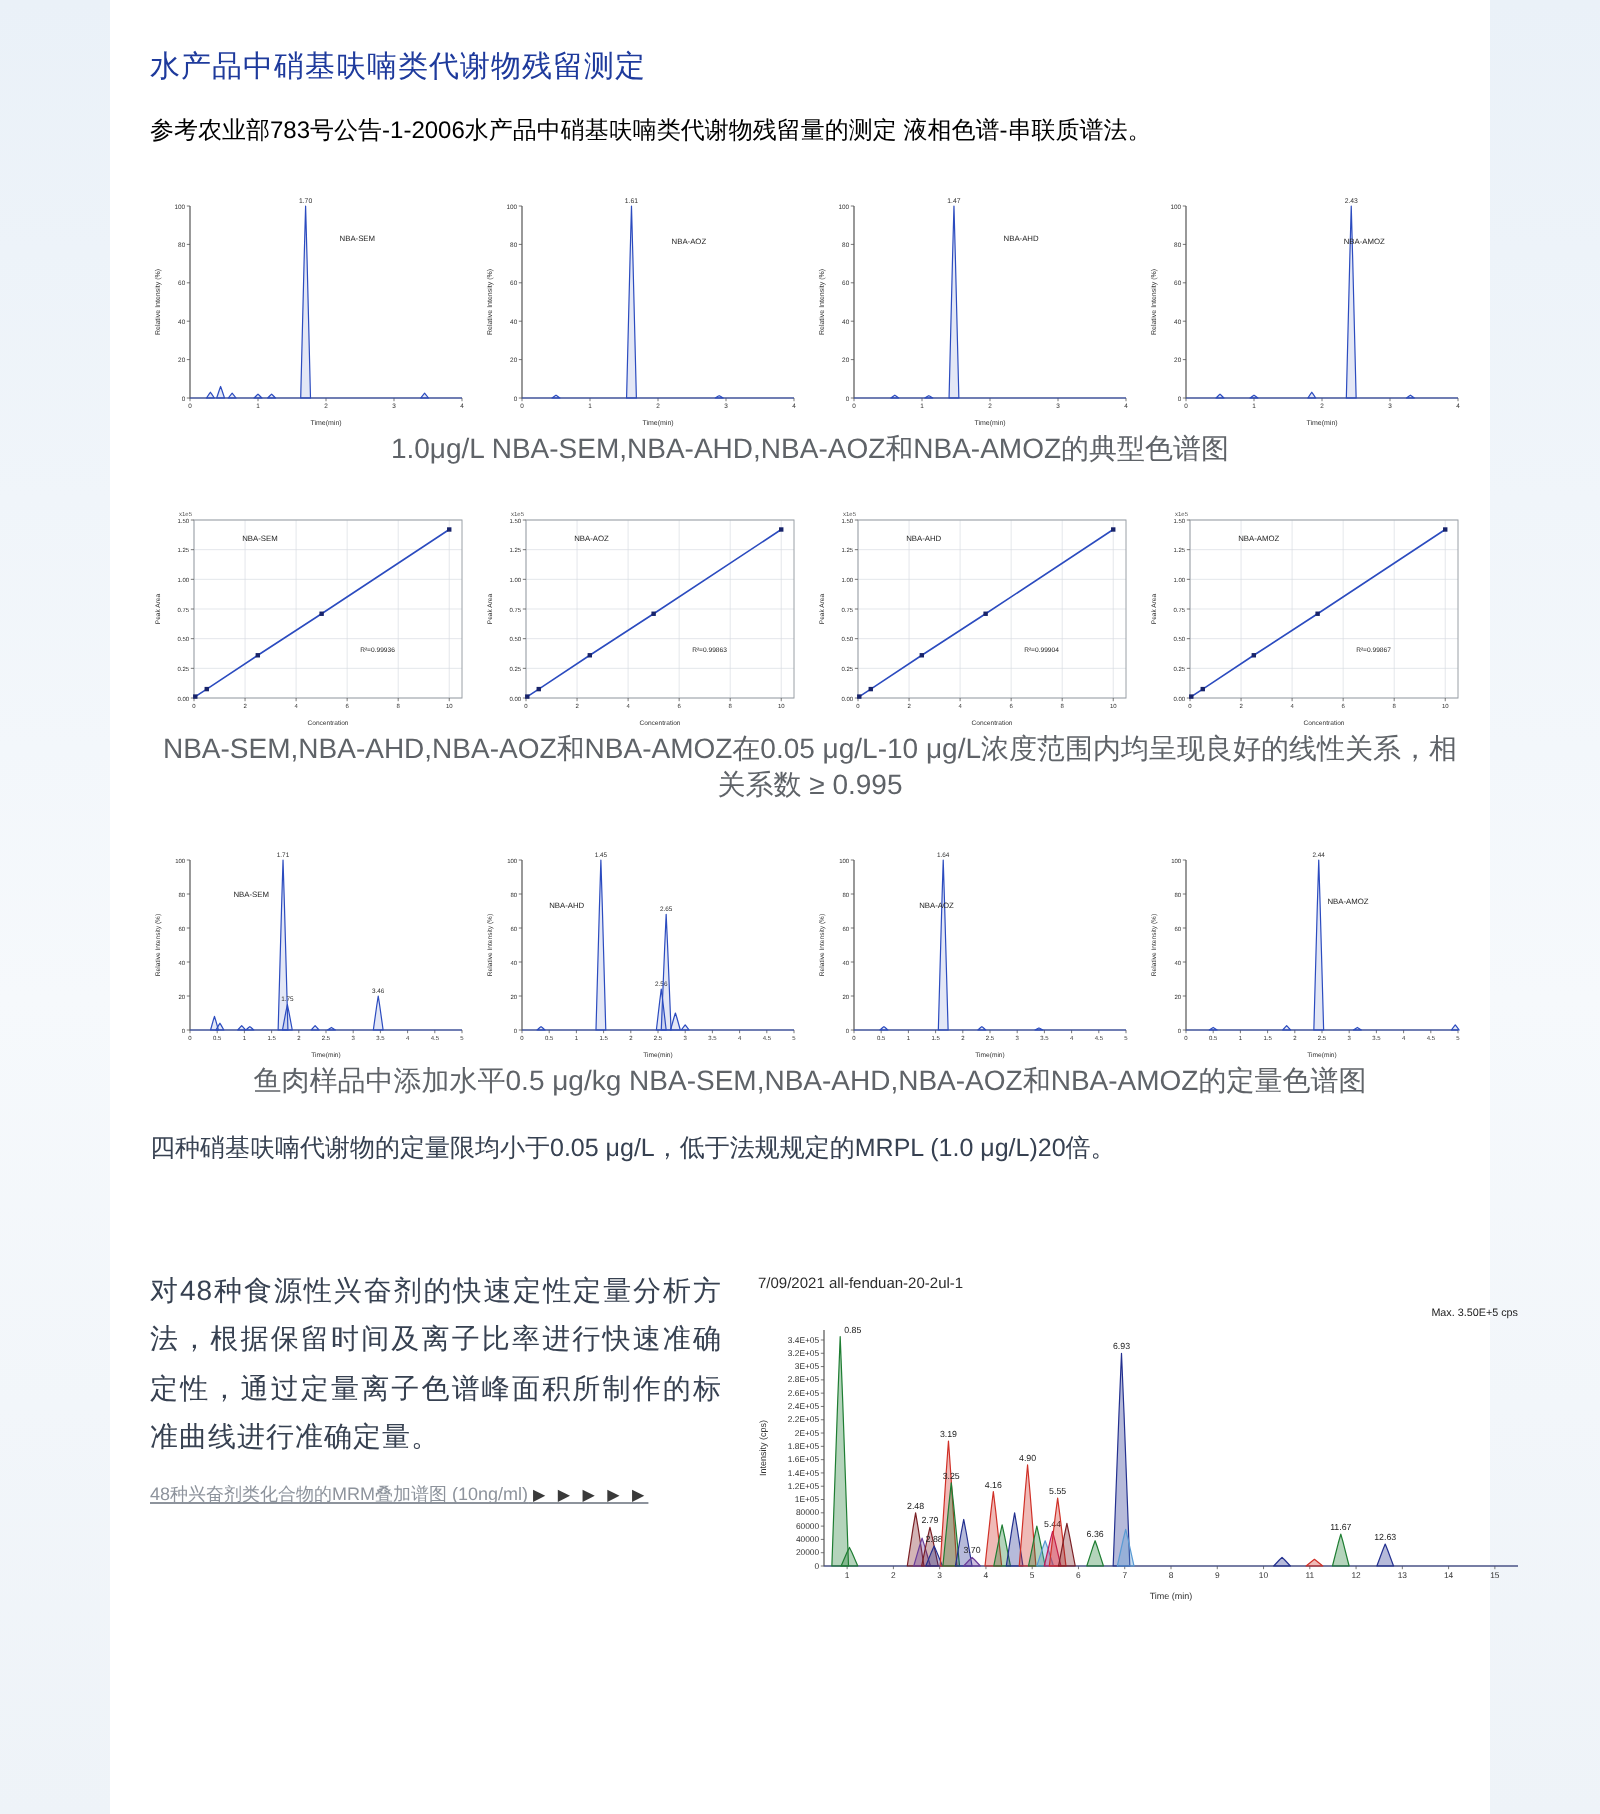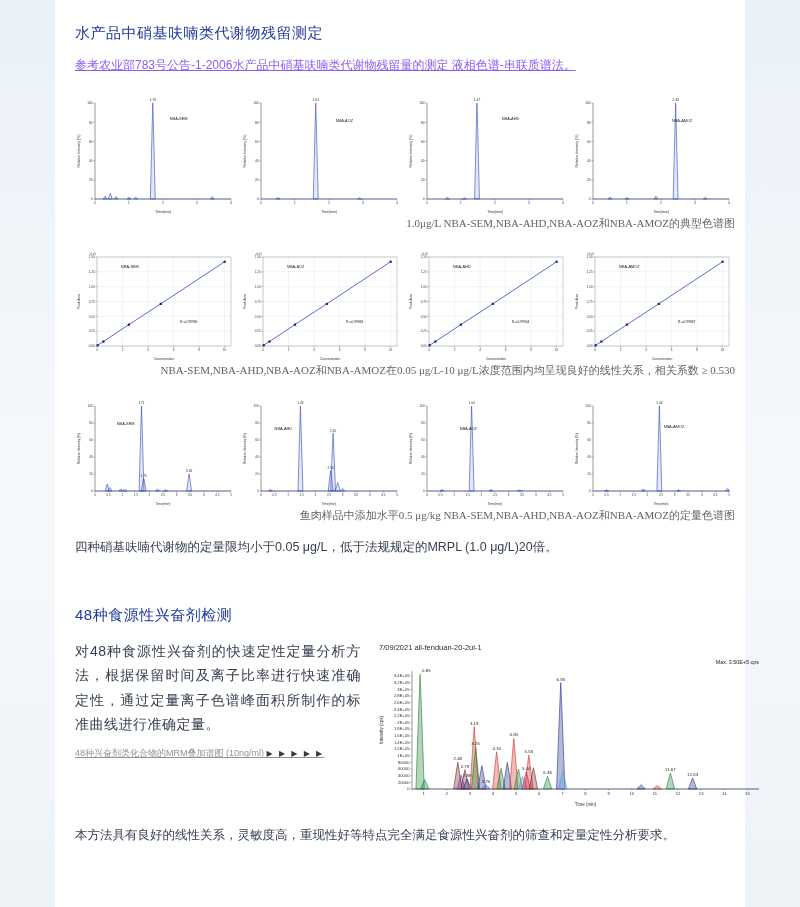--- a/index.html
+++ b/index.html
@@ -4,26 +4,26 @@
 <style>
   html,body{margin:0;padding:0}
   body{
     width:800px;height:907px;
     background:linear-gradient(180deg,#eaf1f8 0%,#f6f9fc 55%,#eef3f8 100%);
     font-family:"Liberation Sans","DejaVu Sans",sans-serif;
     -webkit-font-smoothing:antialiased;
   }
   .card{width:690px;margin:0 auto;background:#fff;min-height:907px;box-sizing:border-box;padding:16px 10px 18px 20px;}
   .section-title{color:#1e3a9c;font-size:15px;font-weight:normal;margin:8px 0 14px;letter-spacing:.5px;}
-  .intro{font-size:12px;color:#8b5cf6;margin:0 0 16px;text-decoration:underline;}
+  .intro{font-size:12px;color:#000000;margin:0 0 16px;}
   .chart-row{display:flex;justify-content:space-between;margin:0 0 2px;}
   .chart{width:162px;flex:none;}
   .chart svg{display:block}
   svg text{font-family:"Liberation Sans","DejaVu Sans",sans-serif;}
-  .caption{font-size:11px;color:#5f6368;text-align:right;margin:2px 0 16px;font-family:Liberation Serif, serif;}
+  .caption{font-size:14px;color:#5f6368;text-align:center;margin:2px 0 16px;}
   .body-text{font-size:12.5px;color:#374151;margin:1px 0 0;}
   .section2{margin-top:50px;}
   .two-col{display:flex;gap:14px;align-items:flex-start;}
   .col-left{width:286px;flex:none;}
   .lead{font-size:14px;line-height:1.74;color:#374151;text-align:justify;margin:0 0 12px;letter-spacing:.5px;}
   .fine{font-size:9px;line-height:1.28;color:#8d939c;margin:0;text-align:justify;text-decoration:underline;}
   .fine .arrows{color:#3a3a3a;font-size:8px;letter-spacing:2px;}
   .col-right{flex:1;padding-top:4px;}
   .tic-head{font-size:7.5px;color:#2b2b2b;line-height:1.4;margin:0 0 1px 4px;}
   .chart-tic{width:392px;height:152px;}
@@ -403,21 +403,21 @@
             <rect x="21.538095238095238" y="97.188" width="2.2" height="2.2" fill="#18246b"></rect>
             <rect x="27.280952380952378" y="93.45" width="2.2" height="2.2" fill="#18246b"></rect>
             <rect x="52.8047619047619" y="76.54" width="2.2" height="2.2" fill="#18246b"></rect>
             <rect x="84.7095238095238" y="55.77333333333333" width="2.2" height="2.2" fill="#18246b"></rect>
             <rect x="148.5190476190476" y="13.64666666666667" width="2.2" height="2.2" fill="#18246b"></rect>
             <text x="105.08" y="75.86" font-size="3.3" fill="#222" text-anchor="start">R²=0.99867</text>
             <text x="46.12" y="20.68" font-size="3.9" fill="#222" text-anchor="start">NBA-AMOZ</text>
           </svg>
         </div>
     </div>
-    <p class="caption">NBA-SEM,NBA-AHD,NBA-AOZ和NBA-AMOZ在0.05 μg/L-10 μg/L浓度范围内均呈现良好的线性关系，相关系数 ≥ 0.530</p>
+    <p class="caption">NBA-SEM,NBA-AHD,NBA-AOZ和NBA-AMOZ在0.05 μg/L-10 μg/L浓度范围内均呈现良好的线性关系，相关系数 ≥ 0.995</p>
 
     <div class="chart-row">
       <div class="chart">
           <svg viewBox="0 0 162 112" width="100%">
             <path d="M 20 12 L 20 97 L 156 97" fill="none" stroke="#555" stroke-width="0.6"></path>
             <line x1="20" y1="97" x2="20" y2="98.6" stroke="#555" stroke-width="0.4"></line>
             <text x="20" y="102" font-size="3" fill="#333" text-anchor="middle">0</text>
             <line x1="33.6" y1="97" x2="33.6" y2="98.6" stroke="#555" stroke-width="0.4"></line>
             <text x="33.6" y="102" font-size="3" fill="#333" text-anchor="middle">0.5</text>
             <line x1="47.2" y1="97" x2="47.2" y2="98.6" stroke="#555" stroke-width="0.4"></line>
@@ -617,21 +617,20 @@
             <text x="90.72" y="34.1" font-size="3.9" fill="#222" text-anchor="start">NBA-AMOZ</text>
           </svg>
         </div>
     </div>
     <p class="caption">鱼肉样品中添加水平0.5 μg/kg NBA-SEM,NBA-AHD,NBA-AOZ和NBA-AMOZ的定量色谱图</p>
 
     <p class="body-text">四种硝基呋喃代谢物的定量限均小于0.05 μg/L，低于法规规定的MRPL (1.0 μg/L)20倍。</p>
   </section>
 
   <section class="section2">
-    <h1 class="section-title">48种食源性兴奋剂检测</h1>
     <div class="two-col">
       <div class="col-left">
         <p class="lead">对48种食源性兴奋剂的快速定性定量分析方法，根据保留时间及离子比率进行快速准确定性，通过定量离子色谱峰面积所制作的标准曲线进行准确定量。</p>
         <p class="fine">
           <span>48种兴奋剂类化合物的MRM叠加谱图 (10ng/ml)</span>
           <span class="arrows">▶ ▶ ▶ ▶ ▶</span><br>
         </p>
       </div>
       <div class="col-right">
         <div class="tic-head">
@@ -746,16 +745,15 @@
               <path d="M 261.856 134 L 264.7708 130.88878873239437 L 266.02 129.67887323943663 L 267.26920000000007 130.88878873239437 L 270.184 134 Z" fill="#23308f55" stroke="#23308f" stroke-width="0.6" stroke-linejoin="round"></path>
               <path d="M 278.0493333333333 134 L 280.9641333333333 131.60676056338028 L 282.21333333333337 130.67605633802816 L 283.46253333333334 131.60676056338028 L 286.37733333333335 134 Z" fill="#d0302755" stroke="#d03027" stroke-width="0.6" stroke-linejoin="round"></path>
               <path d="M 291.2353333333333 134 L 294.1501333333333 122.51245070422536 L 295.39933333333335 118.04507042253522 L 296.6485333333333 122.51245070422536 L 299.56333333333333 134 Z" fill="#1e7d3255" stroke="#1e7d32" stroke-width="0.6" stroke-linejoin="round"></path>
               <text x="295.39933333333335" y="116.04507042253522" font-size="4.4" fill="#222" text-anchor="middle">11.67</text>
               <path d="M 313.4433333333334 134 L 316.35813333333334 126.10230985915493 L 317.6073333333334 123.03098591549296 L 318.85653333333335 126.10230985915493 L 321.7713333333333 134 Z" fill="#23308f55" stroke="#23308f" stroke-width="0.6" stroke-linejoin="round"></path>
               <text x="317.6073333333334" y="121.03098591549296" font-size="4.4" fill="#222" text-anchor="middle">12.63</text>
               <text x="384" y="9" font-size="5.4" fill="#222" text-anchor="end">Max. 3.50E+5 cps</text>
             </svg></div>
       </div>
     </div>
-    <p class="final">本方法具有良好的线性关系，灵敏度高，重现性好等特点完全满足食源性兴奋剂的筛查和定量定性分析要求。</p>
   </section>
 
 </div>
 
 </body></html>

